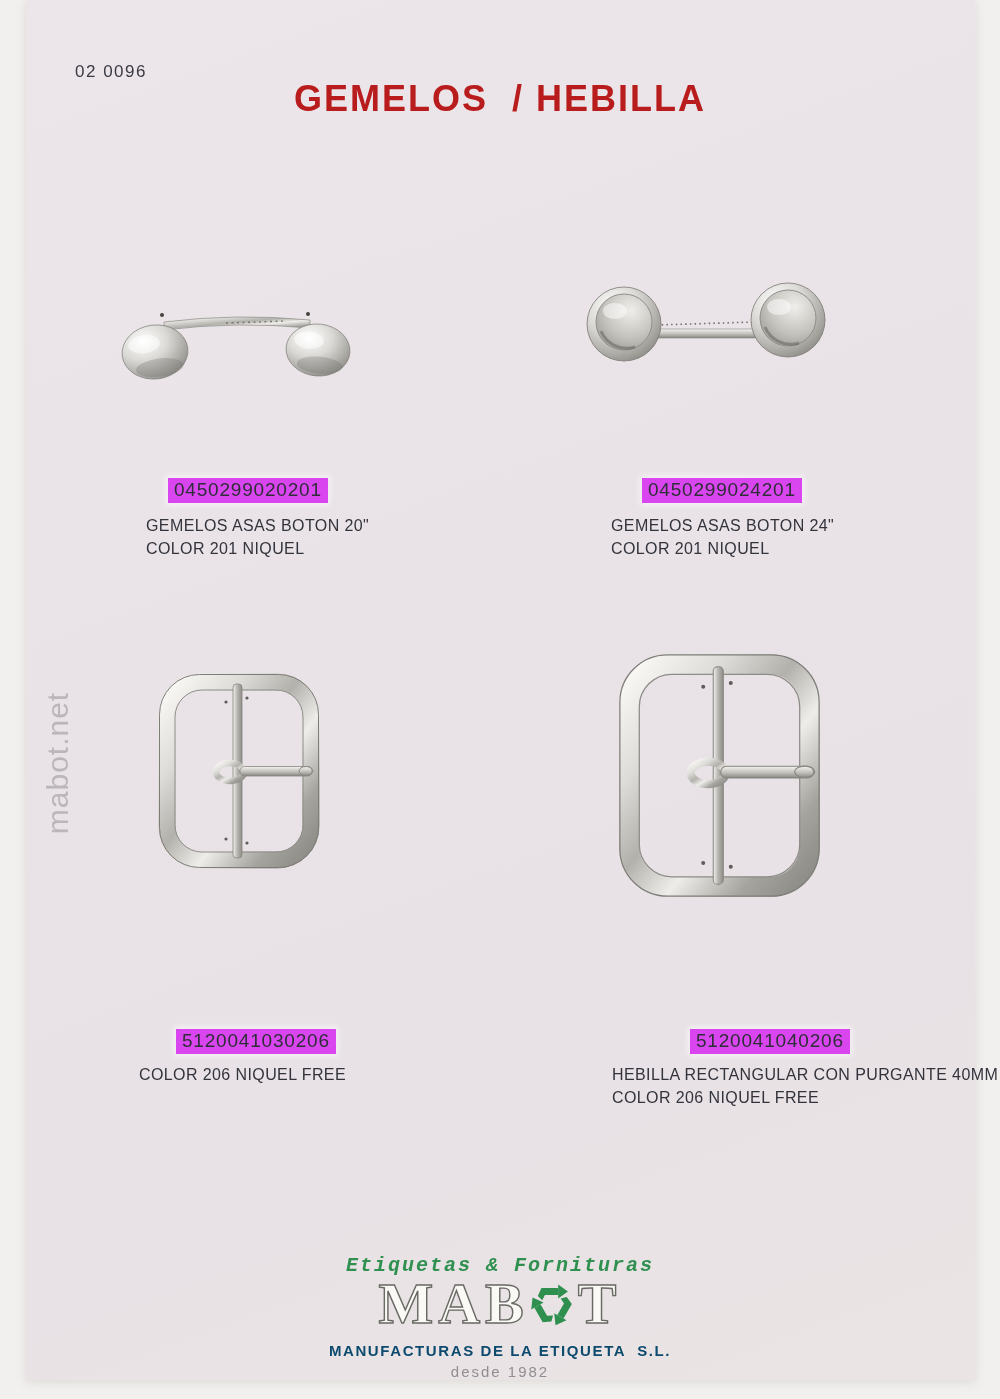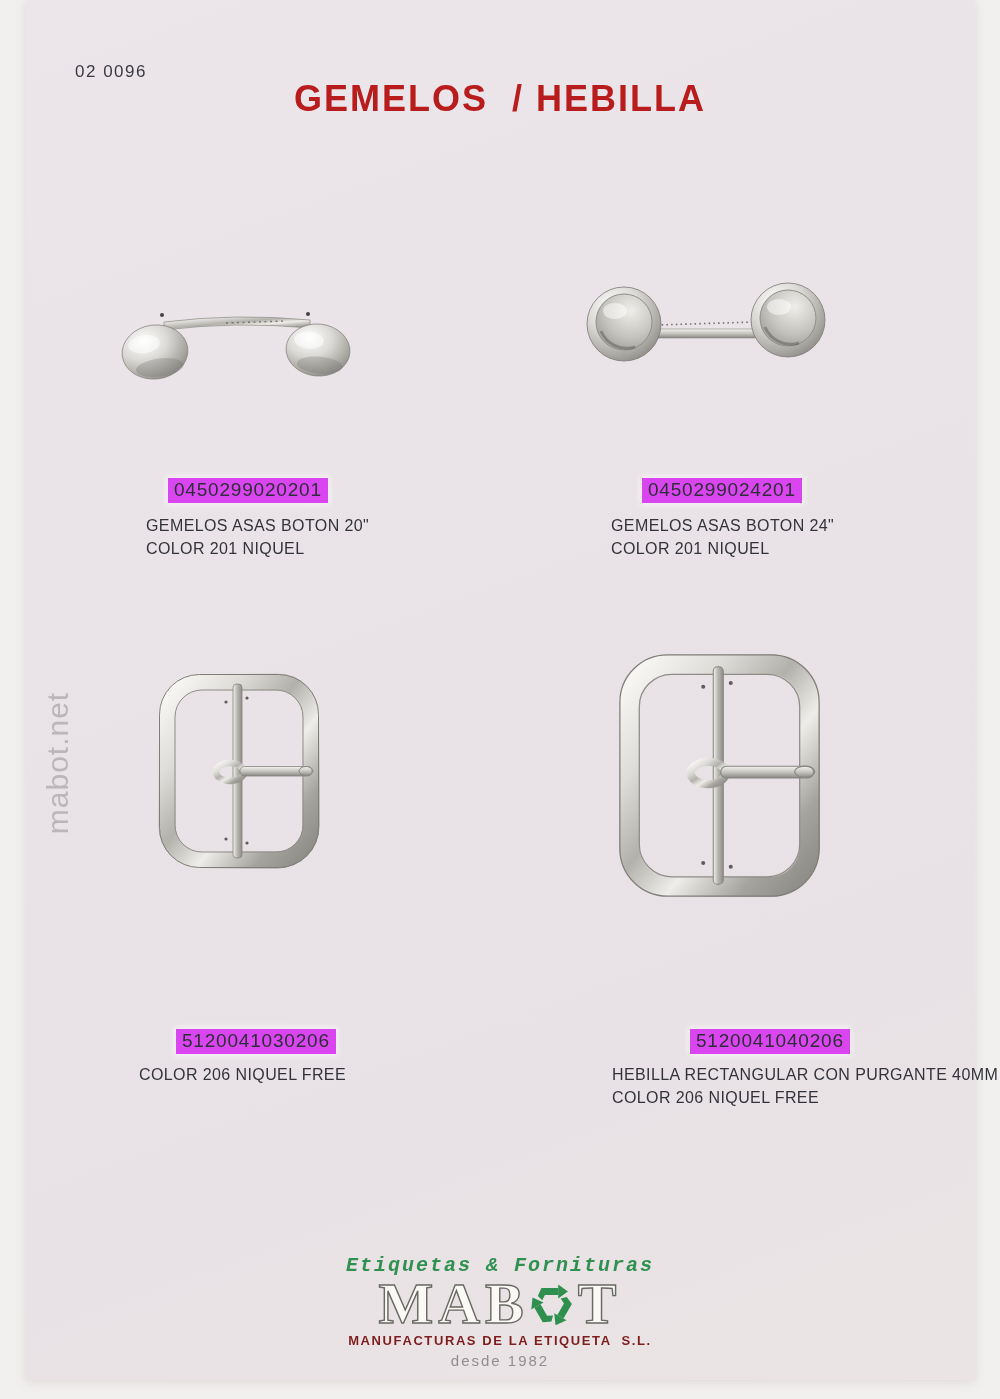--- a/index.html
+++ b/index.html
@@ -67,22 +67,22 @@
   }
   .brand-txt{
     font-family:"Liberation Serif",serif;font-weight:700;
     font-size:58px;line-height:44px;letter-spacing:5px;
     color:#faf9f6;
     -webkit-text-stroke:1.4px #6a6a65;
     text-shadow:0 0 1px rgba(90,90,86,.55);
   }
   .recycle{display:inline-flex;margin:0 3px 2px 0;}
   .subtitle{
-    margin-top:6px;
-    font-size:13px;font-weight:700;letter-spacing:1.6px;color:#7f1d1d;
+    margin-top:15px;
+    font-size:15px;font-weight:700;letter-spacing:1.6px;color:#0c4a6e;
     white-space:pre;
   }
   .since{
     margin-top:4px;
     font-size:15px;letter-spacing:2px;color:#918d91;
   }
 </style>
 </head>
 <body>
 

